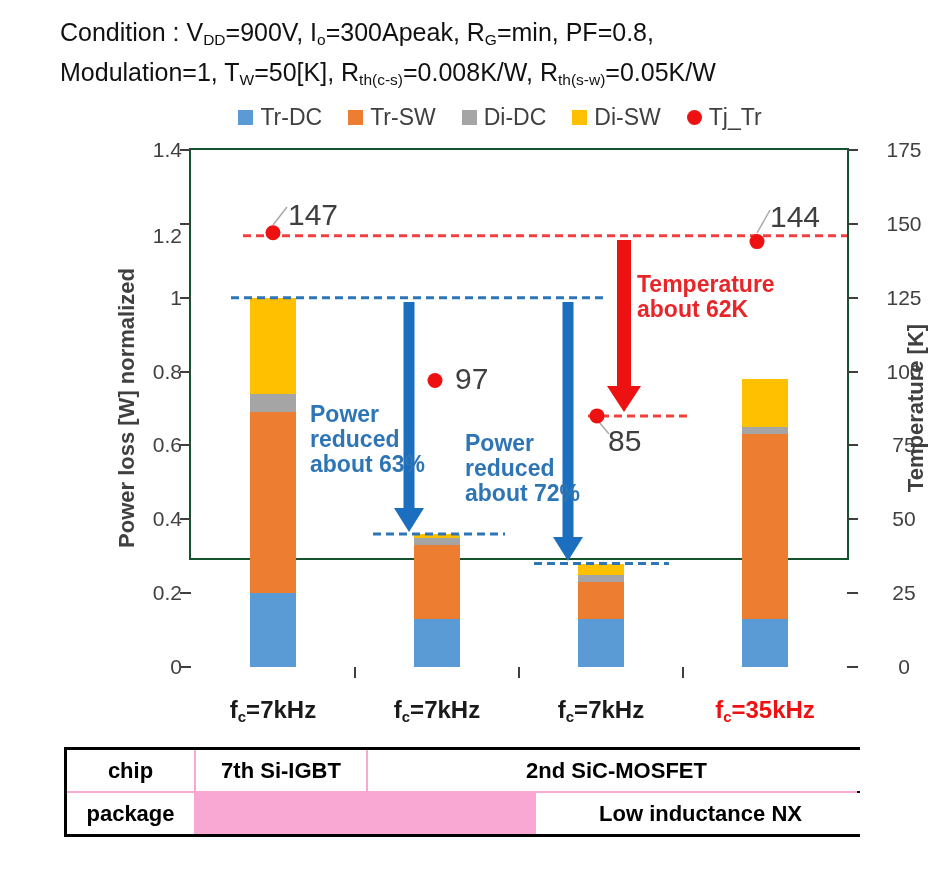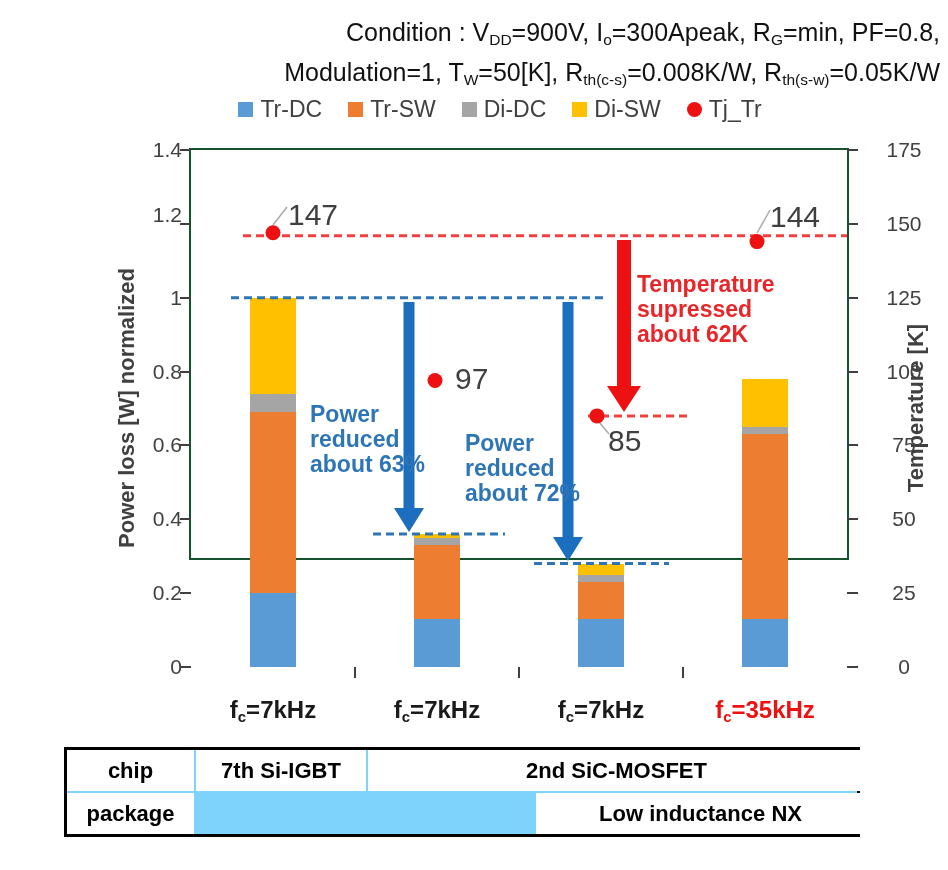--- a/index.html
+++ b/index.html
@@ -1,21 +1,21 @@
 <!DOCTYPE html>
 <html><head>
 <meta charset="utf-8">
 <style>
   html,body{margin:0;padding:0;background:#fff;}
   .stage{position:relative;width:948px;height:870px;background:#fff;overflow:hidden;
          font-family:"Liberation Sans",sans-serif;}
-  .title-block{position:absolute;left:60px;top:16px;width:880px;text-align:right;
+  .title-block{position:absolute;left:60px;top:16px;width:880px;text-align:left;
                color:#111;font-size:25px;line-height:33px;}
   .sub{font-size:0.62em;vertical-align:-0.24em;}
-  .legend{position:absolute;left:150px;top:96px;width:700px;display:flex;
+  .legend{position:absolute;left:150px;top:104px;width:700px;display:flex;
           justify-content:center;align-items:center;gap:26px;}
   .legend-item{display:flex;align-items:center;gap:7px;color:#404040;font-size:23px;}
   .lg-marker{width:15px;height:15px;display:inline-block;}
   .lg-marker.circle{border-radius:50%;}
   .plot{position:absolute;left:189px;top:148px;width:660px;height:412px;
         border:2px solid #14532d;box-sizing:border-box;}
   .plot-inner{position:absolute;left:0;top:0;width:656px;height:517px;}
   .bar-seg{position:absolute;width:46px;}
   .overlay-svg{position:absolute;left:0;top:0;z-index:5;pointer-events:none;}
   .pt-label{position:absolute;z-index:6;font-size:30px;color:#3f3f3f;white-space:nowrap;}
@@ -25,21 +25,21 @@
   .tick-mark{position:absolute;background:#3f3f3f;}
   .tick-label{position:absolute;color:#404040;font-size:21px;}
   .tick-label.left{width:82px;text-align:right;}
   .tick-label.right{width:80px;text-align:center;}
   .axis-title{position:absolute;color:#404040;font-size:22px;font-weight:bold;
               white-space:nowrap;transform:translate(-50%,-50%) rotate(-90deg);}
   .x-label{position:absolute;width:150px;text-align:center;font-size:24px;
            font-weight:600;color:#1a1a1a;}
   .spec-table{position:absolute;left:64px;top:747px;width:790px;
               display:grid;grid-template-columns:127px 170px 166px 327px;
-              grid-auto-rows:41px;background:#7dd3fc;gap:2px;border:3px solid #000;}
+              grid-auto-rows:41px;background:#f9a8d4;gap:2px;border:3px solid #000;}
   .spec-cell{background:#fff;display:flex;align-items:center;justify-content:center;
              font-size:22px;font-weight:600;color:#000;}
 </style>
 </head>
 <body>
 
 <div class="stage">
 
   <div class="title-block">
     <div>Condition : V<span class="sub">DD</span>=900V, I<span class="sub">o</span>=300Apeak, R<span class="sub">G</span>=min, PF=0.8,</div>
@@ -114,21 +114,20 @@
           <div>97</div>
         </div>
         <div class="pt-label" style="left: 417px; top: 274px;">
           <div>85</div>
         </div>
         <div class="pt-label" style="left: 579px; top: 50px;">
           <div>144</div>
         </div>
         <div class="anno red" style="left: 446px; top: 122px;">
           <div>Temperature</div>
-          <div>supressed</div>
           <div>about 62K</div>
         </div>
         <div class="anno blue" style="left: 119px; top: 252px;">
           <div>Power</div>
           <div>reduced</div>
           <div>about 63%</div>
         </div>
         <div class="anno blue" style="left: 274px; top: 281px;">
           <div>Power</div>
           <div>reduced</div>
@@ -144,21 +143,21 @@
       <div class="tick-label left" style="left: 100px; top: 581.143px;">0.2</div>
       <div class="tick-mark" style="left: 180px; top: 518.286px; width: 11px; height: 2px;"></div>
       <div class="tick-label left" style="left: 100px; top: 507.286px;">0.4</div>
       <div class="tick-mark" style="left: 180px; top: 444.429px; width: 11px; height: 2px;"></div>
       <div class="tick-label left" style="left: 100px; top: 433.429px;">0.6</div>
       <div class="tick-mark" style="left: 180px; top: 370.571px; width: 11px; height: 2px;"></div>
       <div class="tick-label left" style="left: 100px; top: 359.571px;">0.8</div>
       <div class="tick-mark" style="left: 180px; top: 296.714px; width: 11px; height: 2px;"></div>
       <div class="tick-label left" style="left: 100px; top: 285.714px;">1</div>
       <div class="tick-mark" style="left: 180px; top: 222.857px; width: 11px; height: 2px;"></div>
-      <div class="tick-label left" style="left: 100px; top: 203px;">1.2</div>
+      <div class="tick-label left" style="left: 100px; top: 224px;">1.2</div>
       <div class="tick-mark" style="left: 180px; top: 149px; width: 11px; height: 2px;"></div>
       <div class="tick-label left" style="left: 100px; top: 138px;">1.4</div>
       <div class="tick-mark" style="left: 847px; top: 666px; width: 11px; height: 2px;"></div>
       <div class="tick-label right" style="left: 864px; top: 655px;">0</div>
       <div class="tick-mark" style="left: 847px; top: 592.143px; width: 11px; height: 2px;"></div>
       <div class="tick-label right" style="left: 864px; top: 581.143px;">25</div>
       <div class="tick-mark" style="left: 847px; top: 518.286px; width: 11px; height: 2px;"></div>
       <div class="tick-label right" style="left: 864px; top: 507.286px;">50</div>
       <div class="tick-mark" style="left: 847px; top: 444.429px; width: 11px; height: 2px;"></div>
       <div class="tick-label right" style="left: 864px; top: 433.429px;">75</div>

